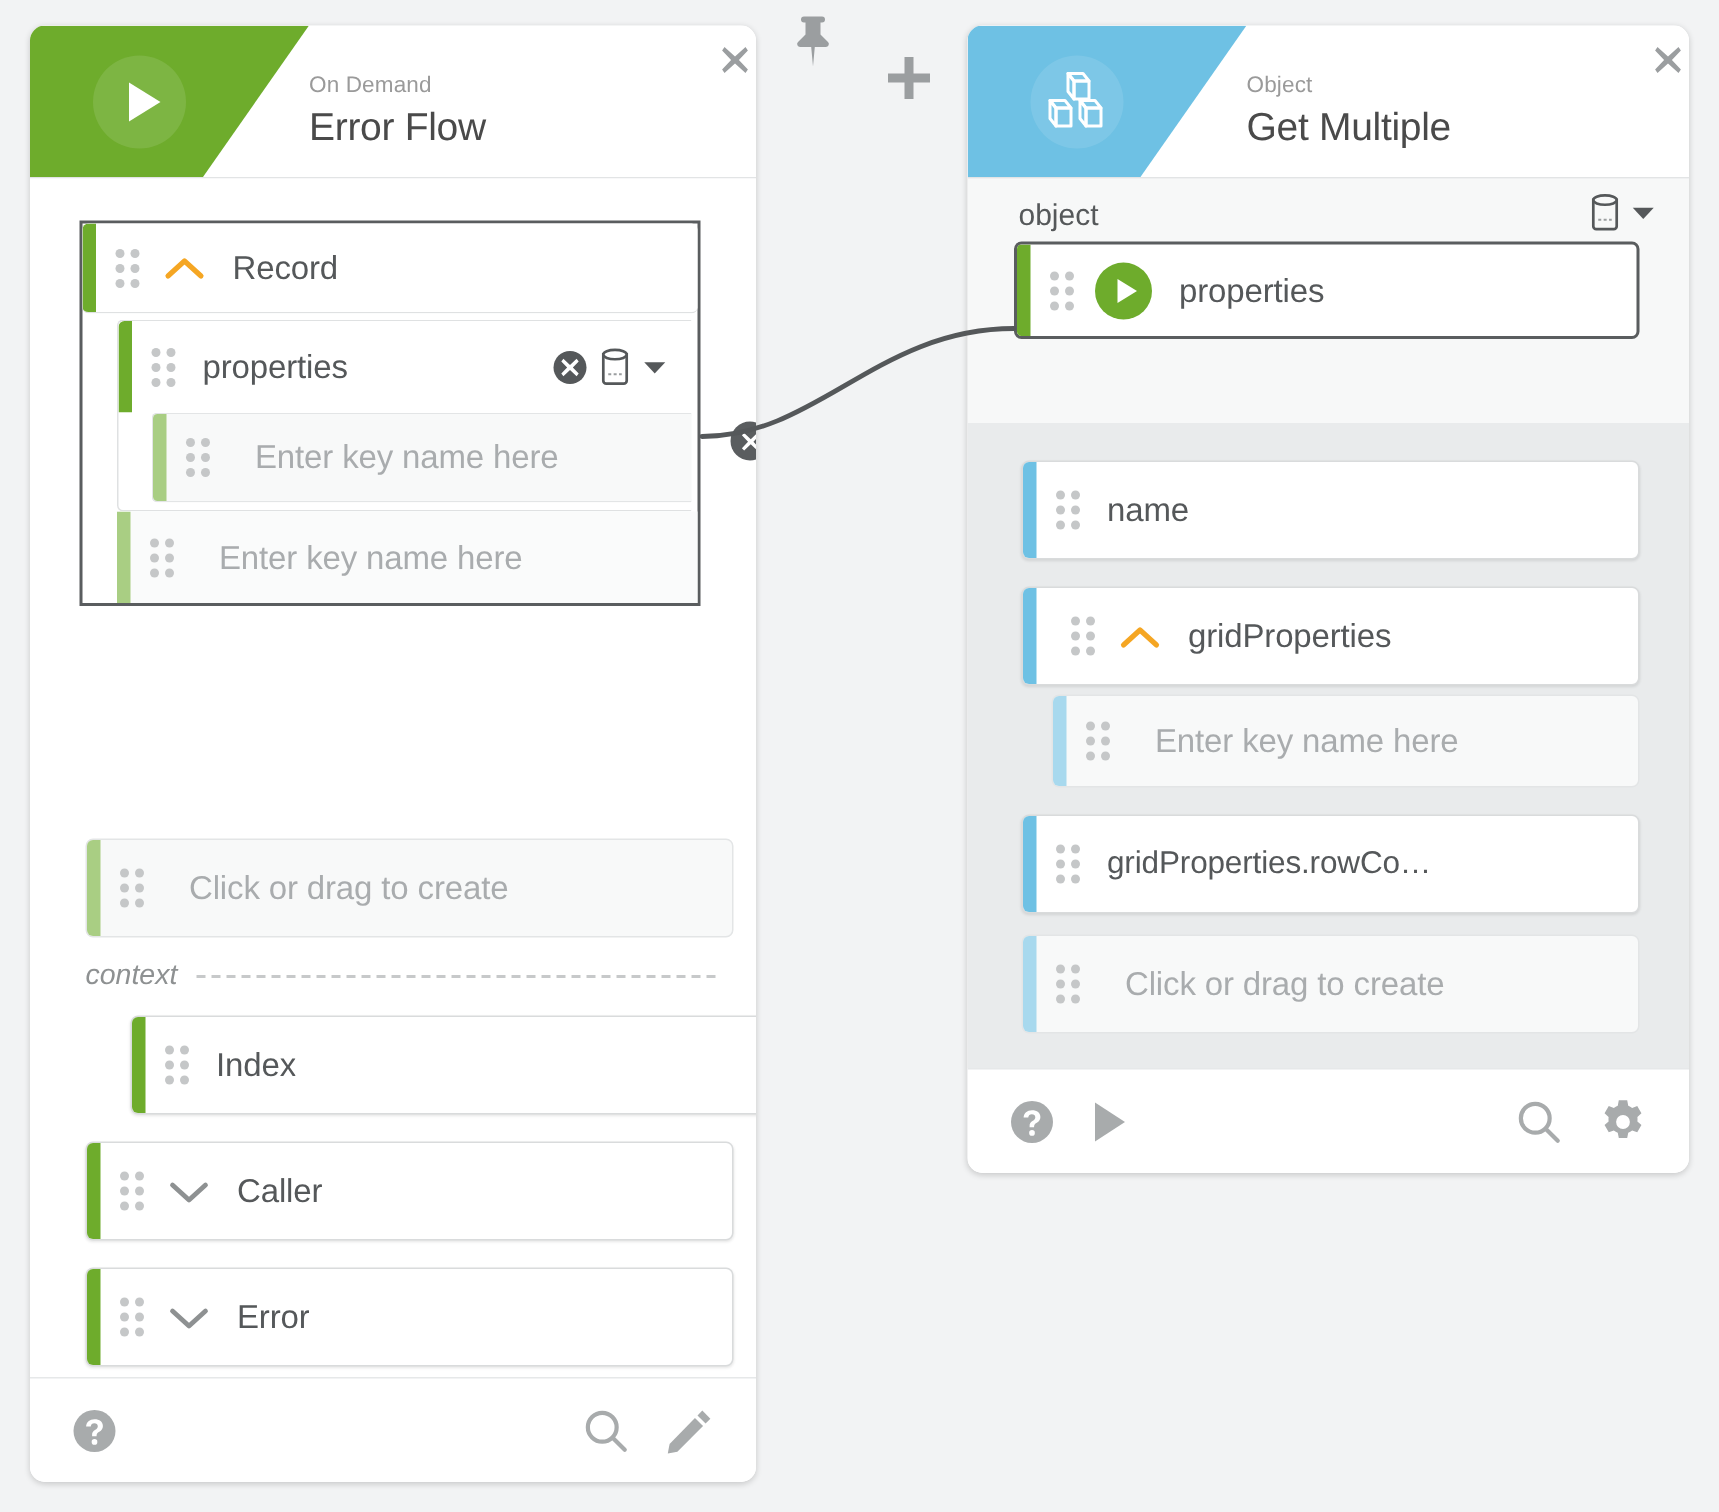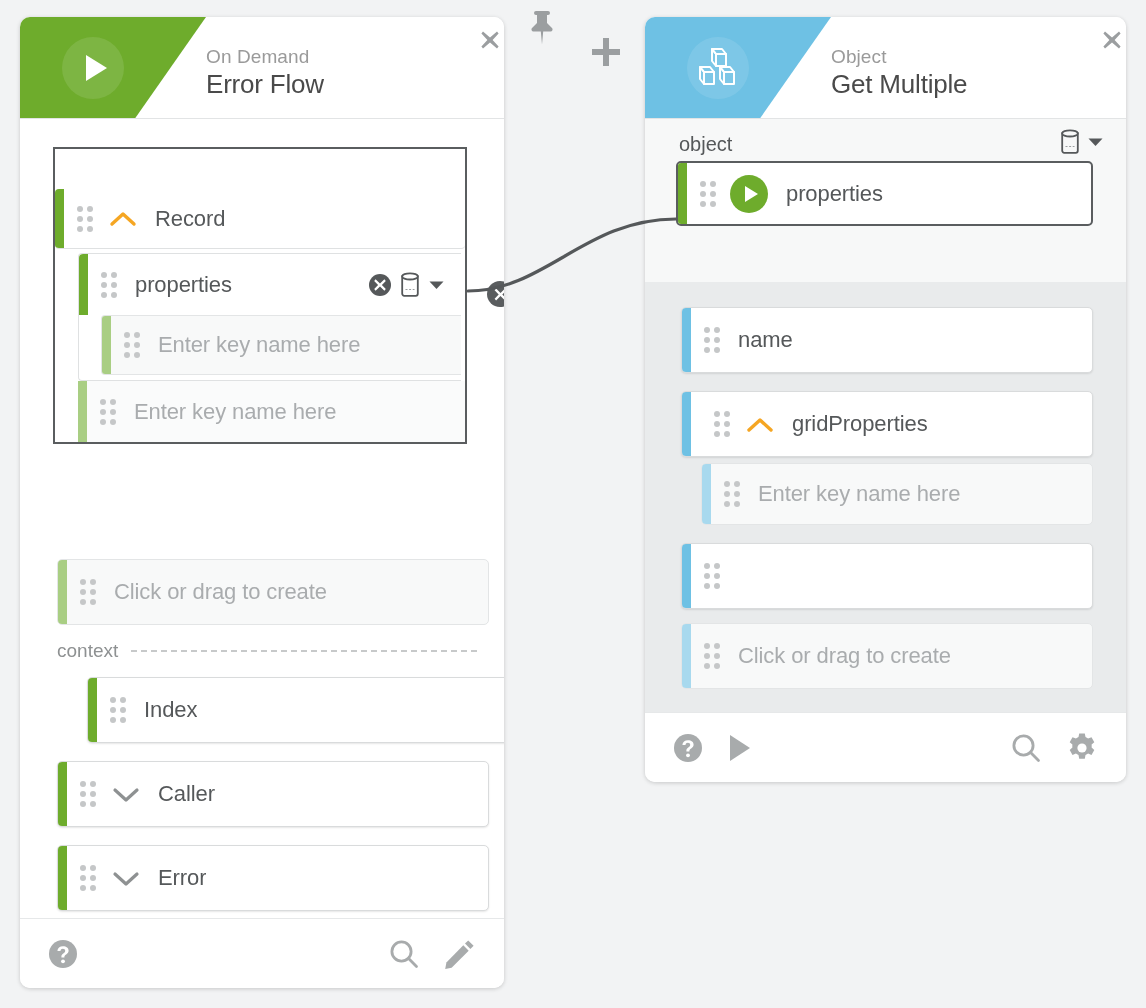--- a/index.html
+++ b/index.html
@@ -63,21 +63,21 @@
     border-left: 21px solid #ffffff;
     border-top: 13px solid transparent;
     border-bottom: 13px solid transparent;
     margin-left: 7px;
   }
   .head-text {
     position: absolute;
     left: 186px; top: 30px;
   }
   .head-sub {
-    font-size: 19px;
+    font-size: 15px;
     color: #9a9a9a;
     line-height: 20px;
     letter-spacing: .1px;
   }
   .head-title {
     font-size: 26px;
     color: #4a4a4a;
     line-height: 32px;
     margin-top: 1px;
     letter-spacing: -.2px;
@@ -125,20 +125,21 @@
     display: flex;
     align-items: center;
     box-sizing: border-box;
     overflow: hidden;
     cursor: pointer;
   }
   .row.placeholder {
     background: #f8f9f9;
     box-shadow: none;
     border-color: #e3e5e6;
+    gap: 12px;
   }
   .row.selected {
     border: 2px solid #5a5d5f;
     box-shadow: none;
   }
   .accent {
     position: absolute;
     left: 0; top: 0; bottom: 0;
     width: 9px;
   }
@@ -222,20 +223,21 @@
     display: flex; align-items: center; justify-content: center;
     cursor: pointer;
   }
   .ctx-label-wrap {
     position: absolute;
     left: 37px;
     width: 420px;
     display: flex;
     align-items: center;
     gap: 13px;
+    font-style: italic;
   }
   .ctx-label {
     font-size: 19px;
     color: #8e9192;
   }
   .ctx-dash {
     flex: 1 1 auto;
     border-top: 2px dashed #c7c9ca;
     height: 0;
   }
@@ -307,21 +309,21 @@
       <svg width="22" height="22" viewBox="0 0 22 22">
         <path d="M4 2.4 L11 8.6 L18 2.4 L19.6 4.6 L13.6 11 L19.6 17.4 L18 19.6 L11 13.4 L4 19.6 L2.4 17.4 L8.4 11 L2.4 4.6 Z" fill="#9b9ea0"></path>
       </svg>
     </div>
   </div>
 
   <div class="panel-body">
 
     <div class="record-box">
 
-      <div class="row record-row" style="height:60px; border-bottom:1px solid #dfe1e2;margin-top:40px;">
+      <div class="row record-row" style="height:60px; border-bottom:1px solid #dfe1e2;">
         <div class="accent green"></div>
         <div class="drag-dots">
           <i></i>
             <i></i>
             <i></i>
             <i></i>
             <i></i>
             <i></i>
         </div>
         <span class="chev">
@@ -616,20 +618,21 @@
       <div class="row" style="position:absolute; left:36px; top:261px; width:412px; height:66px;">
         <div class="accent blue"></div>
         <div class="drag-dots">
             <i></i>
             <i></i>
             <i></i>
             <i></i>
             <i></i>
             <i></i>
           </div>
+        <span class="row-label small">gridProperties.rowCo…</span>
       </div>
 
       <div class="row placeholder" style="position:absolute; left:36px; top:341px; width:412px; height:66px;">
         <div class="accent blue-light"></div>
         <div class="drag-dots">
             <i></i>
             <i></i>
             <i></i>
             <i></i>
             <i></i>

